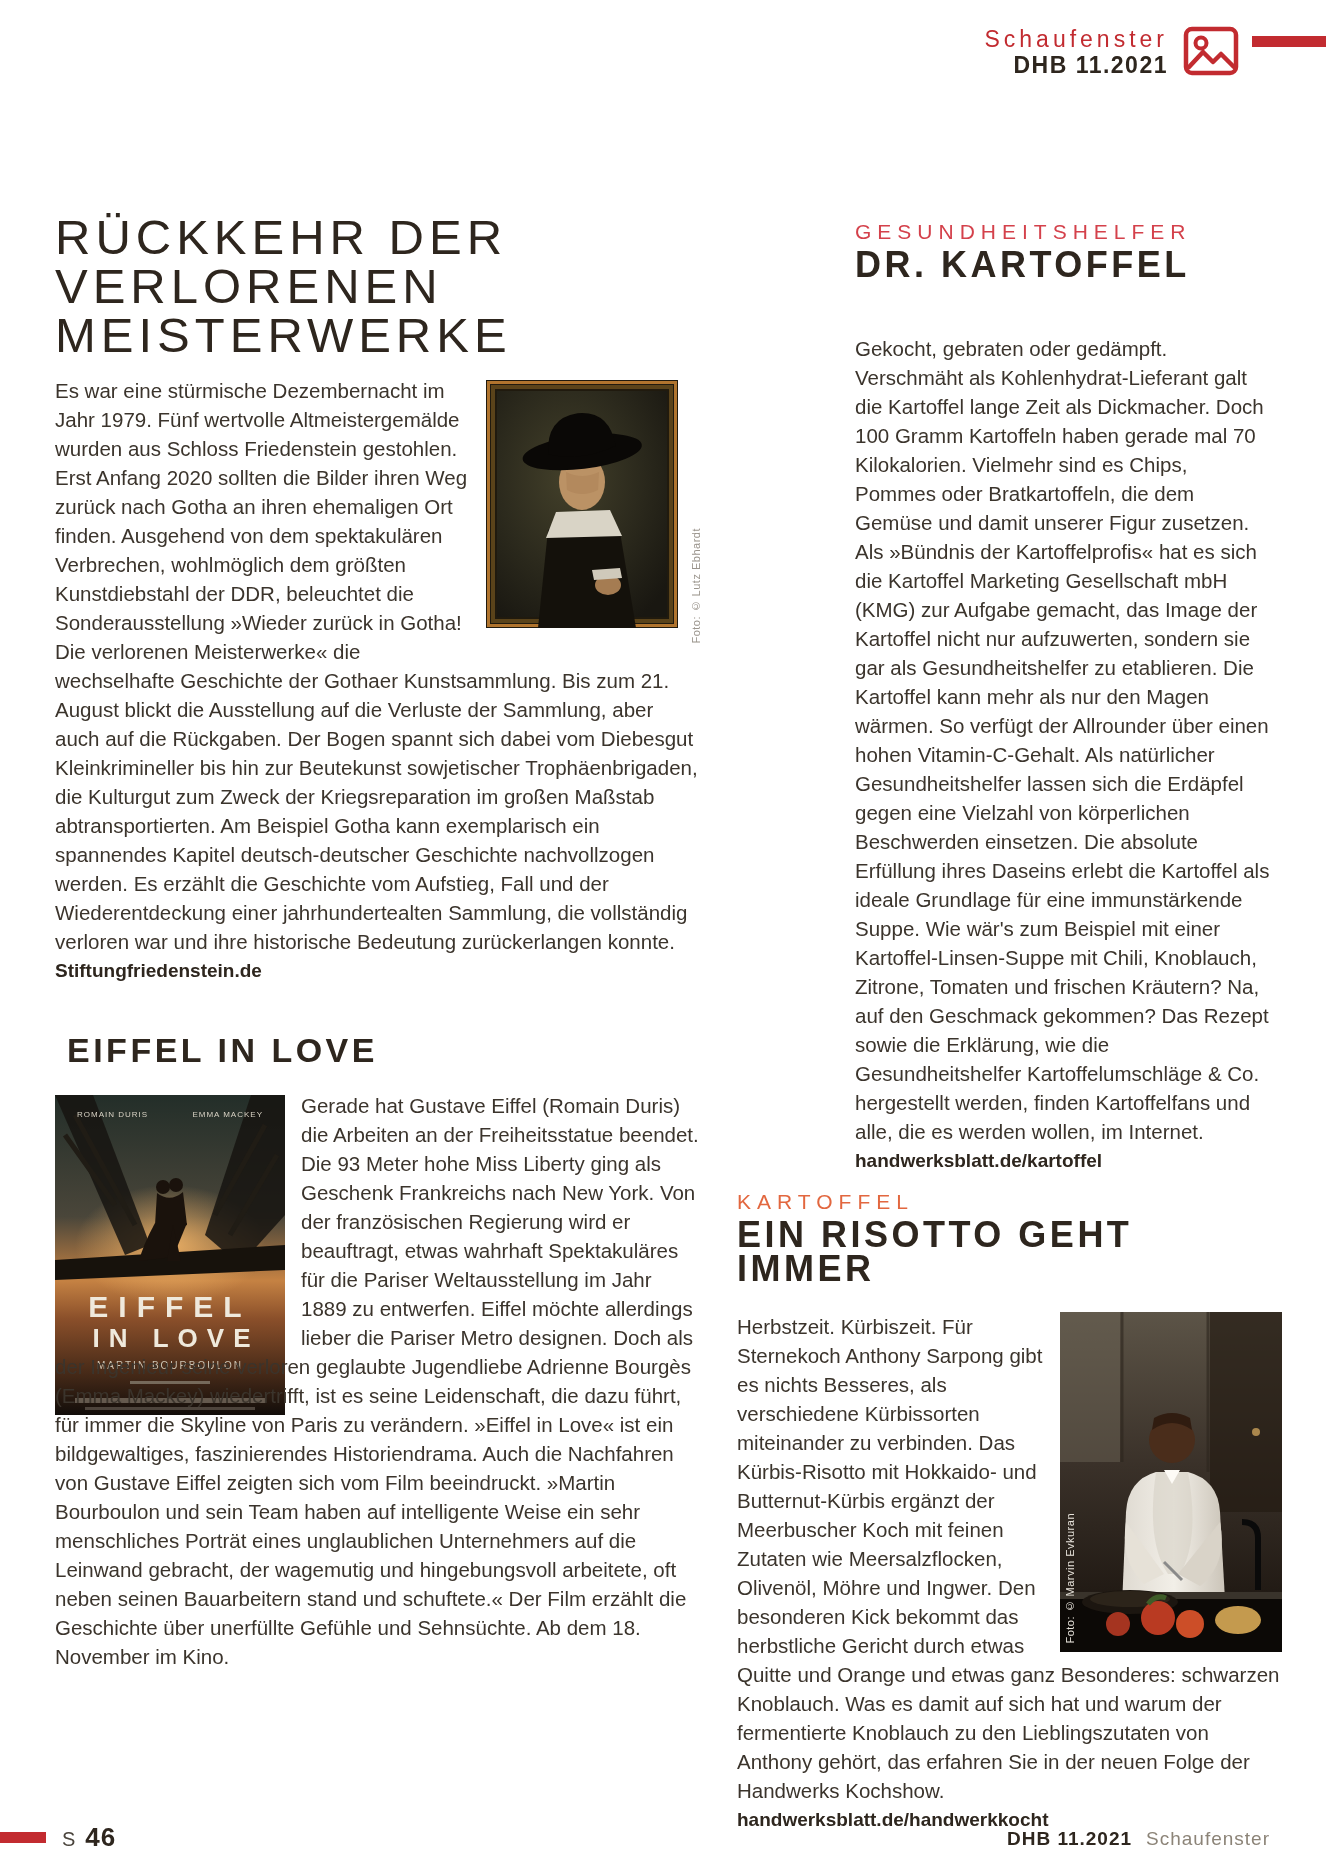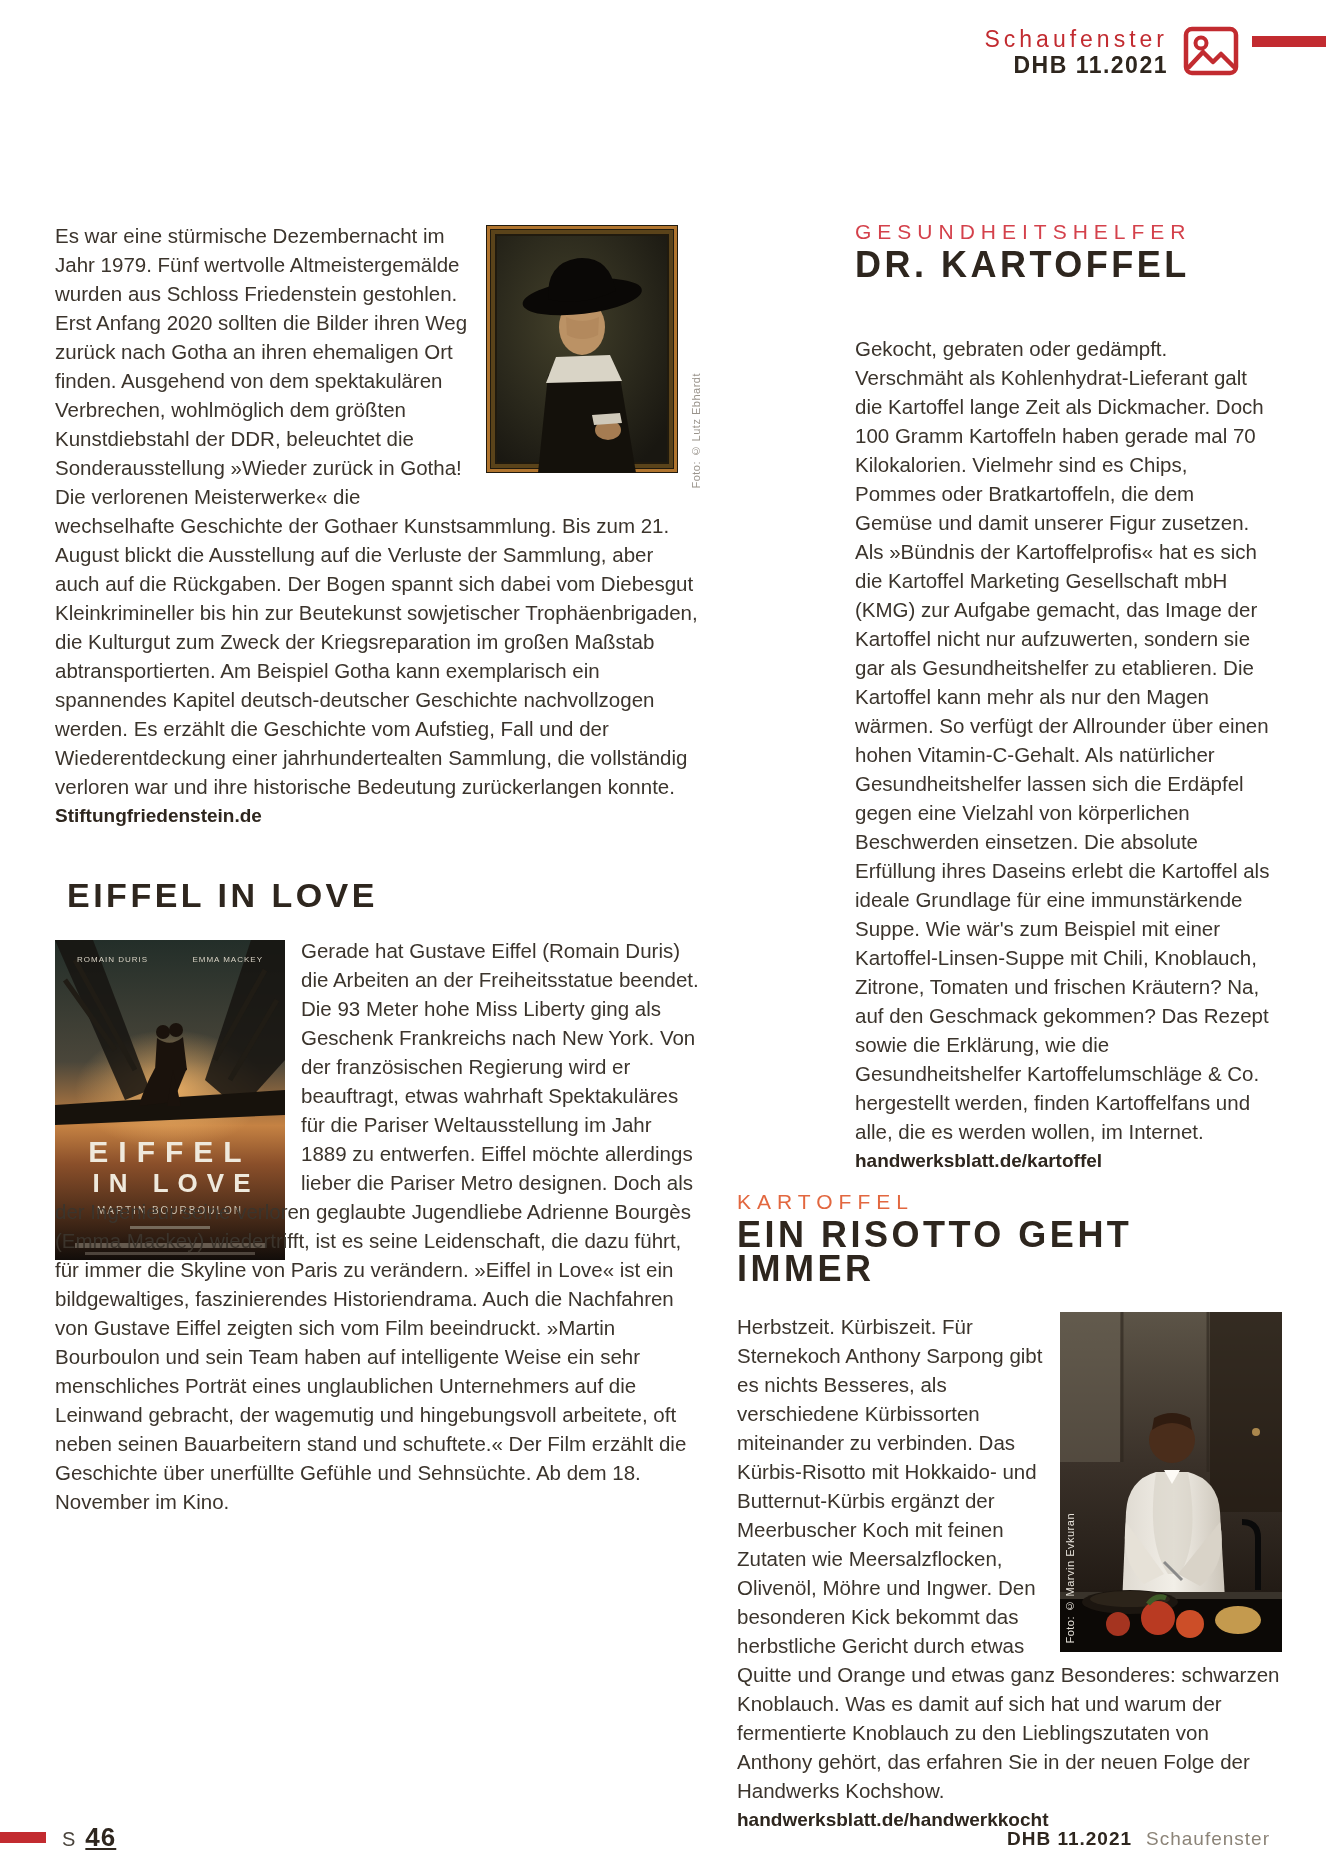--- a/index.html
+++ b/index.html
@@ -51,21 +51,21 @@
   .chef-credit{
     position:absolute;left:4px;bottom:8px;
     writing-mode:vertical-rl;transform:rotate(180deg);
     font-size:11px;color:#e8e4dc;letter-spacing:.5px;white-space:nowrap;
   }
 
   
   .red-bar-bottom{position:absolute;left:0;top:1832px;width:46px;height:11px;background:#c22b30;}
   .footer-left{position:absolute;left:62px;top:1822px;display:flex;align-items:baseline;gap:8px;}
   .footer-page-prefix{font-size:20px;color:#4a443c;letter-spacing:2px;}
-  .footer-page-number{font-size:26px;font-weight:bold;color:#2e261e;letter-spacing:1px;text-decoration:underline;}
+  .footer-page-number{font-size:26px;font-weight:bold;color:#2e261e;letter-spacing:1px;}
   .footer-right{position:absolute;right:56px;top:1828px;display:flex;align-items:baseline;gap:14px;}
   .footer-issue{font-size:19px;font-weight:bold;color:#2e261e;letter-spacing:1px;}
   .footer-section{font-size:19px;color:#8c8478;letter-spacing:1px;}
 
   svg{display:block;}
 </style>
 </head>
 <body>
 
 <div class="page">
@@ -77,20 +77,21 @@
   <div class="masthead-icon">
     <svg width="58" height="54" viewBox="0 0 58 54">
       <rect x="4" y="4" width="50" height="44" rx="6" fill="none" stroke="#c22b30" stroke-width="4.5"></rect>
       <circle cx="19" cy="18" r="5.5" fill="none" stroke="#c22b30" stroke-width="4"></circle>
       <path d="M7,42 L21,27 L31,37 L39,29 L52,42" fill="none" stroke="#c22b30" stroke-width="4.5" stroke-linejoin="round" stroke-linecap="round"></path>
     </svg>
   </div>
   <div class="red-bar-top"></div>
 
   <section class="col-left">
+    <h1 class="title-xl"><span>RÜCKKEHR DER</span><br><span>VERLORENEN MEISTERWERKE</span></h1>
 
     <div class="body-wrap">
       <div class="painting-float">
         <div>
           <svg width="192" height="248" viewBox="0 0 192 248">
             <defs>
               <radialGradient id="paintBg" cx="42%" cy="38%" r="75%">
                 <stop offset="0%" stop-color="#43402a"></stop>
                 <stop offset="55%" stop-color="#2c2a1d"></stop>
                 <stop offset="100%" stop-color="#191711"></stop>

